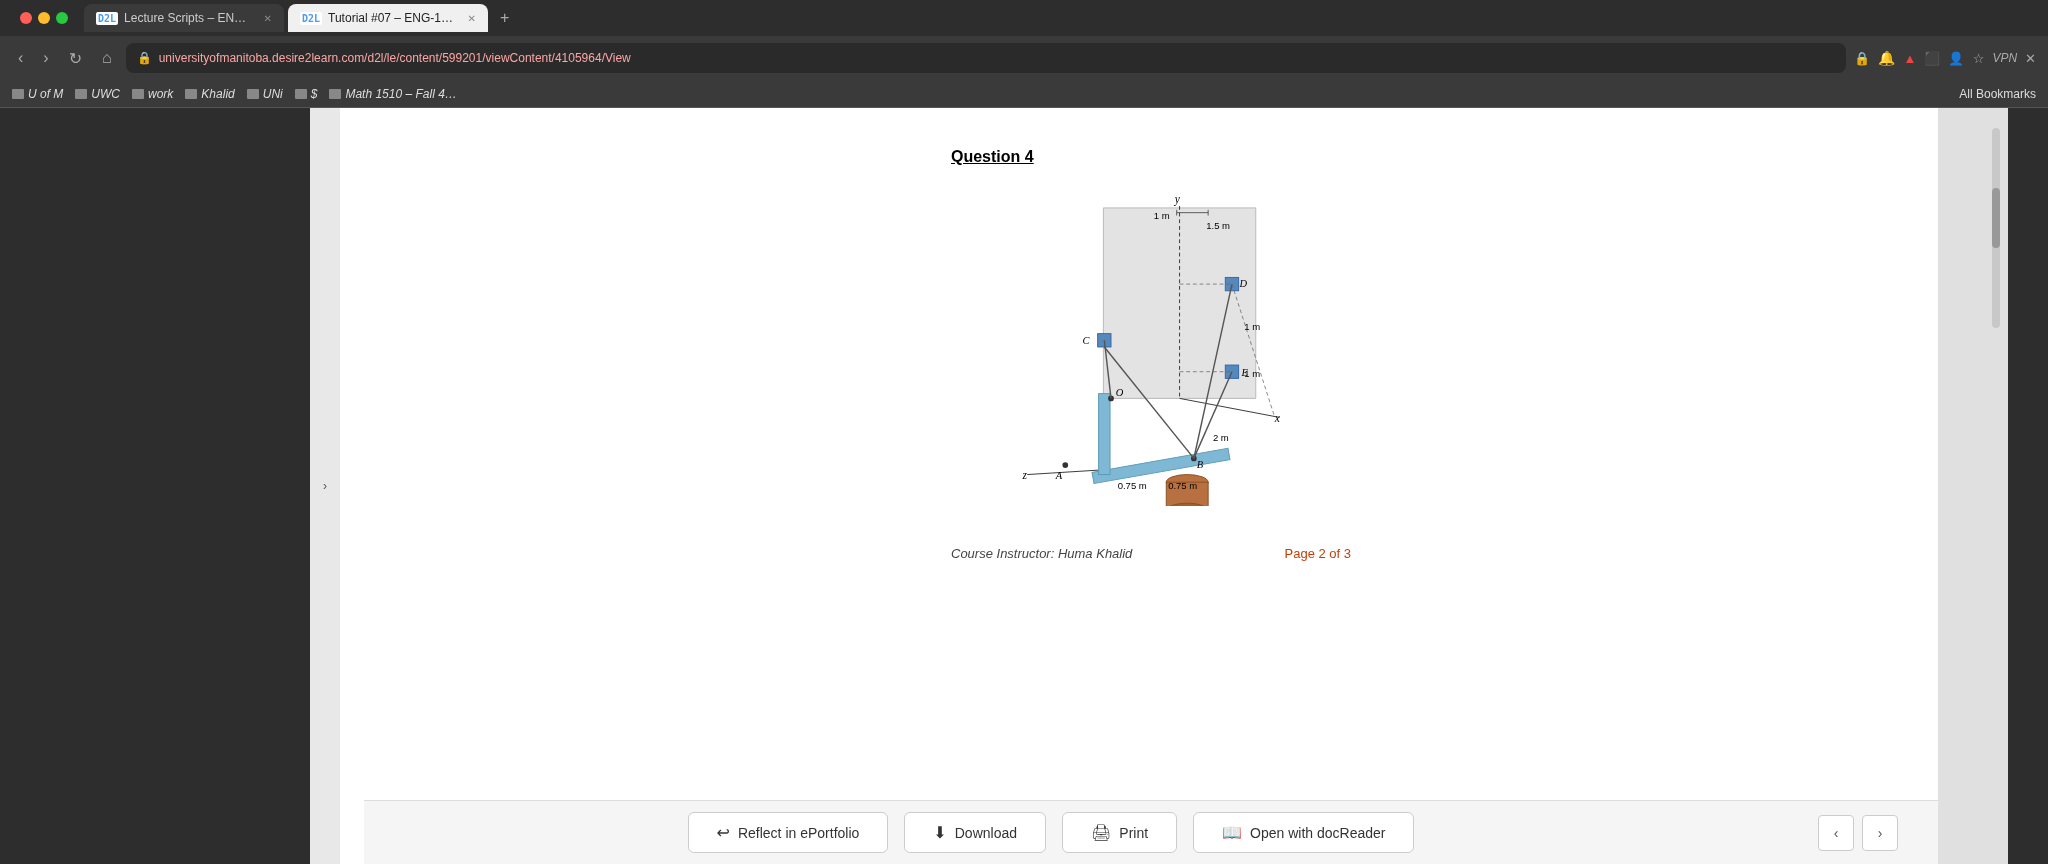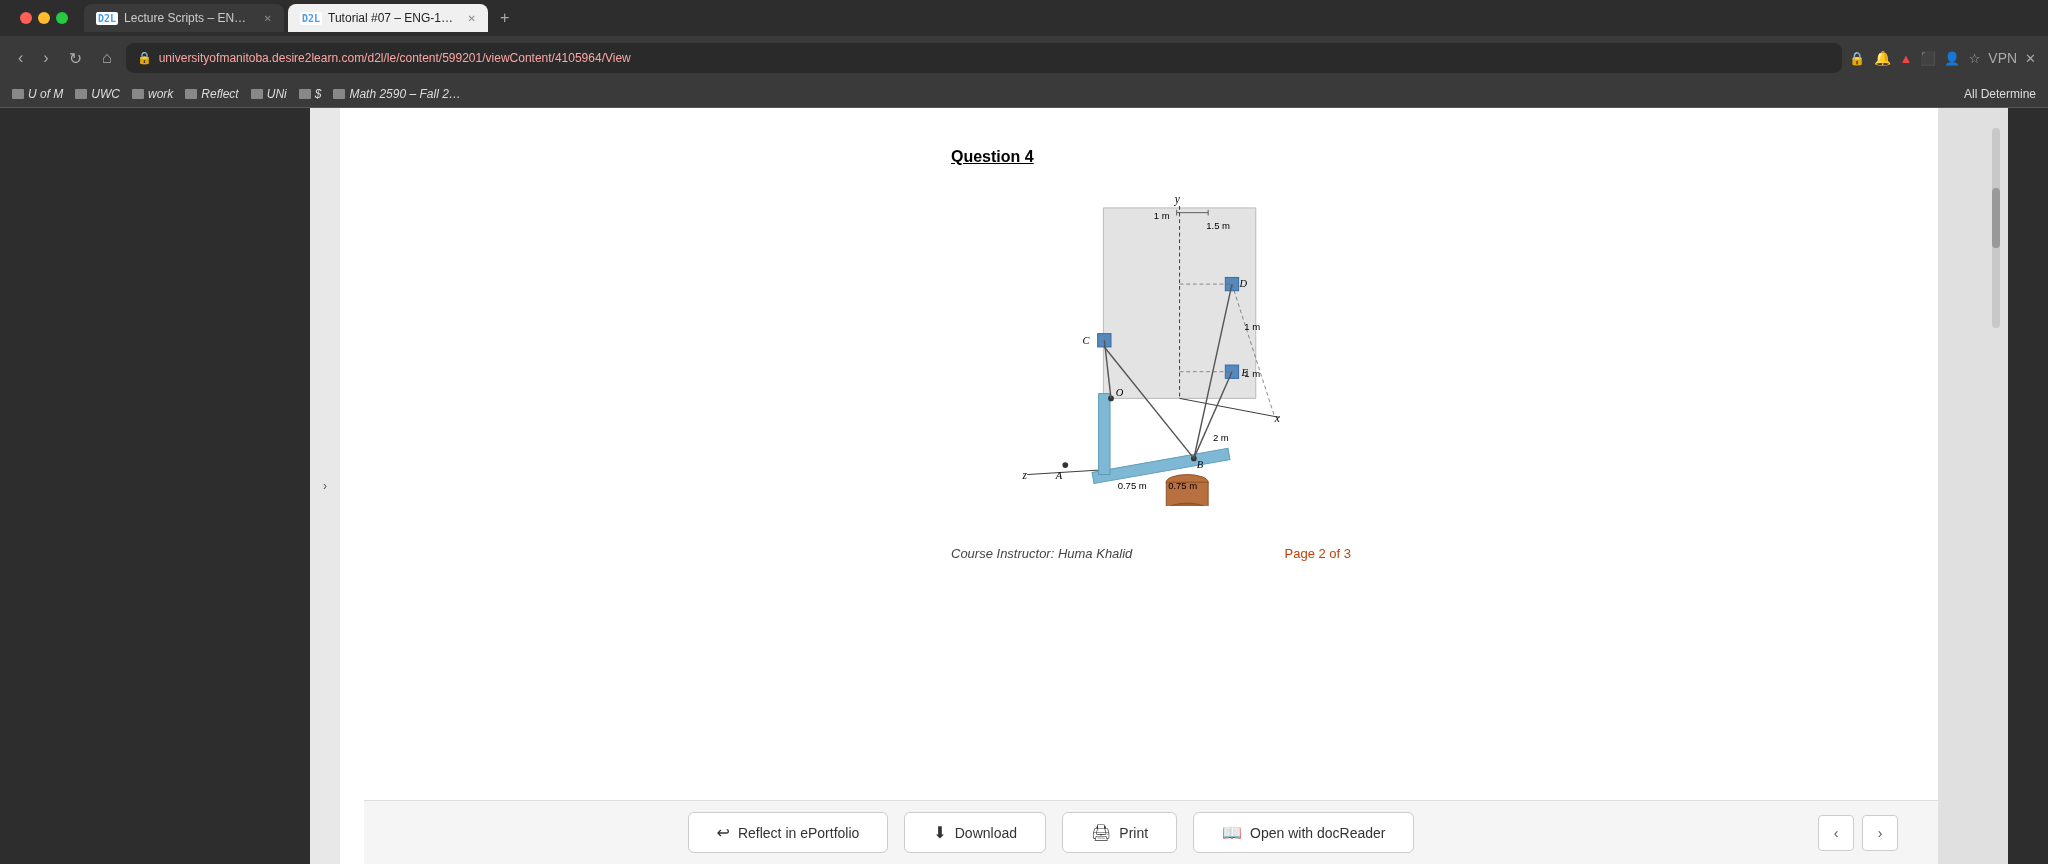--- a/index.html
+++ b/index.html
@@ -100,55 +100,55 @@
       <span style="color:#aaa;font-size:12px;">🔒</span>
       <span class="address-text">universityofmanitoba.desire2learn.com/d2l/le/content/599201/viewContent/4105964/View</span>
     </div>
     <div class="nav-right">
       <span>🔒</span>
       <span style="font-size:14px;">🔔</span>
       <span style="color:#e44;">▲</span>
       <span>⬛</span>
       <span>👤</span>
       <span>☆</span>
-      <span style="font-size:14px;">VPN</span>
+      <span style="font-size:12px;font-style:italic;">VPN</span>
       <span>✕</span>
     </div>
   </div>
 
   <div class="bookmarks-bar">
     <div class="bookmark-item">
       <div class="bookmark-folder"></div>
       <span>U of M</span>
     </div>
     <div class="bookmark-item">
       <div class="bookmark-folder"></div>
       <span>UWC</span>
     </div>
     <div class="bookmark-item">
       <div class="bookmark-folder"></div>
       <span>work</span>
     </div>
     <div class="bookmark-item">
       <div class="bookmark-folder"></div>
-      <span>Reflect</span>
+      <span>Khalid</span>
     </div>
     <div class="bookmark-item">
       <div class="bookmark-folder"></div>
       <span>UNi</span>
     </div>
     <div class="bookmark-item">
       <div class="bookmark-folder"></div>
       <span>$</span>
     </div>
     <div class="bookmark-item">
       <div class="bookmark-folder"></div>
-      <span>Math 2590 – Fall 2…</span>
-    </div>
-    <div class="bookmarks-right">All Determine</div>
+      <span>Math 1510 – Fall 4…</span>
+    </div>
+    <div class="bookmarks-right">All Bookmarks</div>
   </div>
 </div>
 
 <div class="main-layout">
 
   <div class="left-sidebar">
     <div class="sidebar-dark"></div>
     <div class="sidebar-panel">
       <span class="sidebar-arrow">›</span>
     </div>

